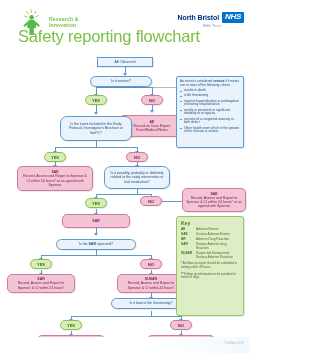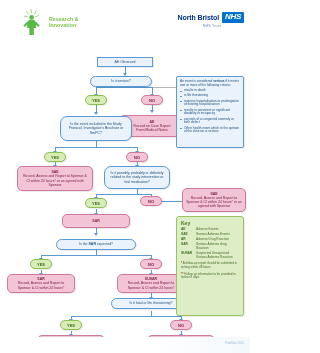--- a/index.html
+++ b/index.html
@@ -122,20 +122,21 @@
     </div>
 
     <div class="nb-logo">
       <div class="nb-row">
         <span class="nb-name">North Bristol</span>
         <span class="nhs-box">NHS</span>
       </div>
       <div class="nb-sub">NHS Trust</div>
     </div>
 
+    <div class="title">Safety reporting flowchart</div>
   </div>
 
   <div class="ln lnv" style="left:124.6px; top:67px; height:7px;"></div>
   <div class="arw" style="left:122.8px; top:73px;"></div>
 
   <div class="ln-gray" style="left:152px; top:87px; width:25px;"></div>
 
   <div class="ln lnh" style="left:96px; top:87px; width:28.6px;"></div>
   <div class="ln lnv" style="left:96px; top:87px; height:8px;"></div>
   <div class="arw" style="left:94.2px; top:94px;"></div>

